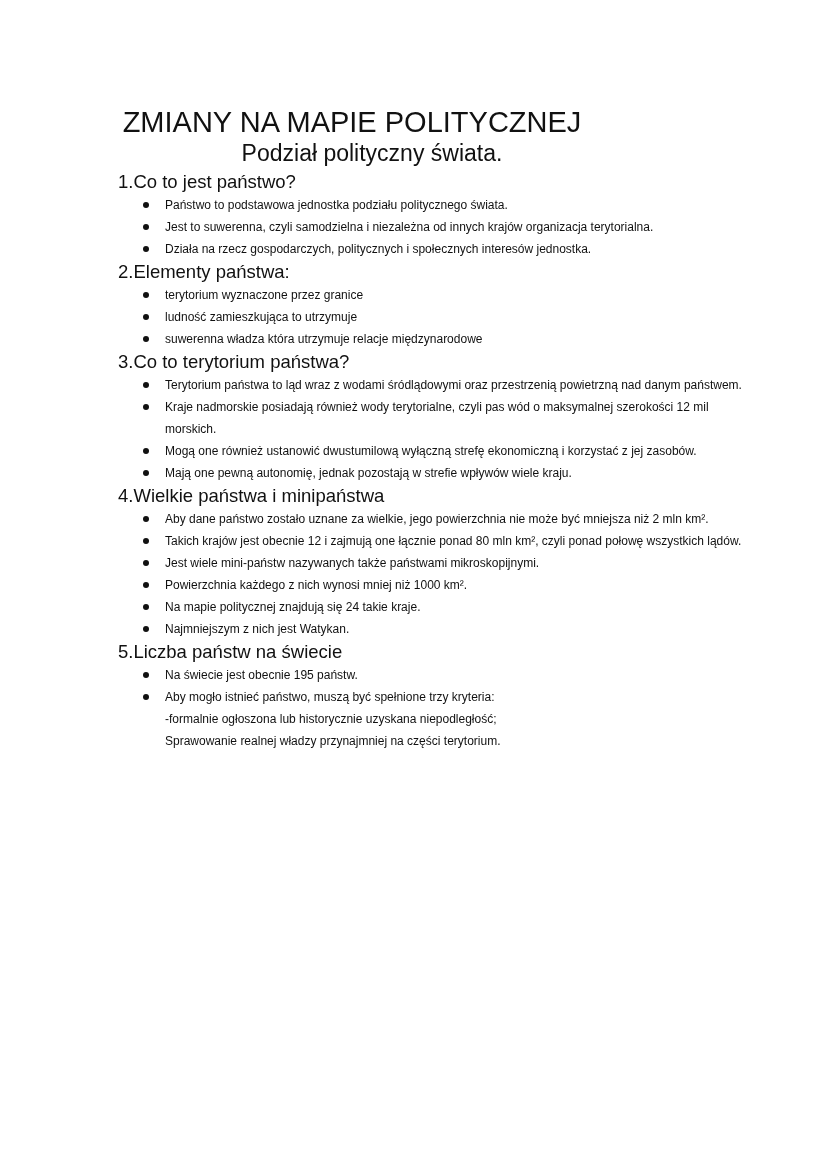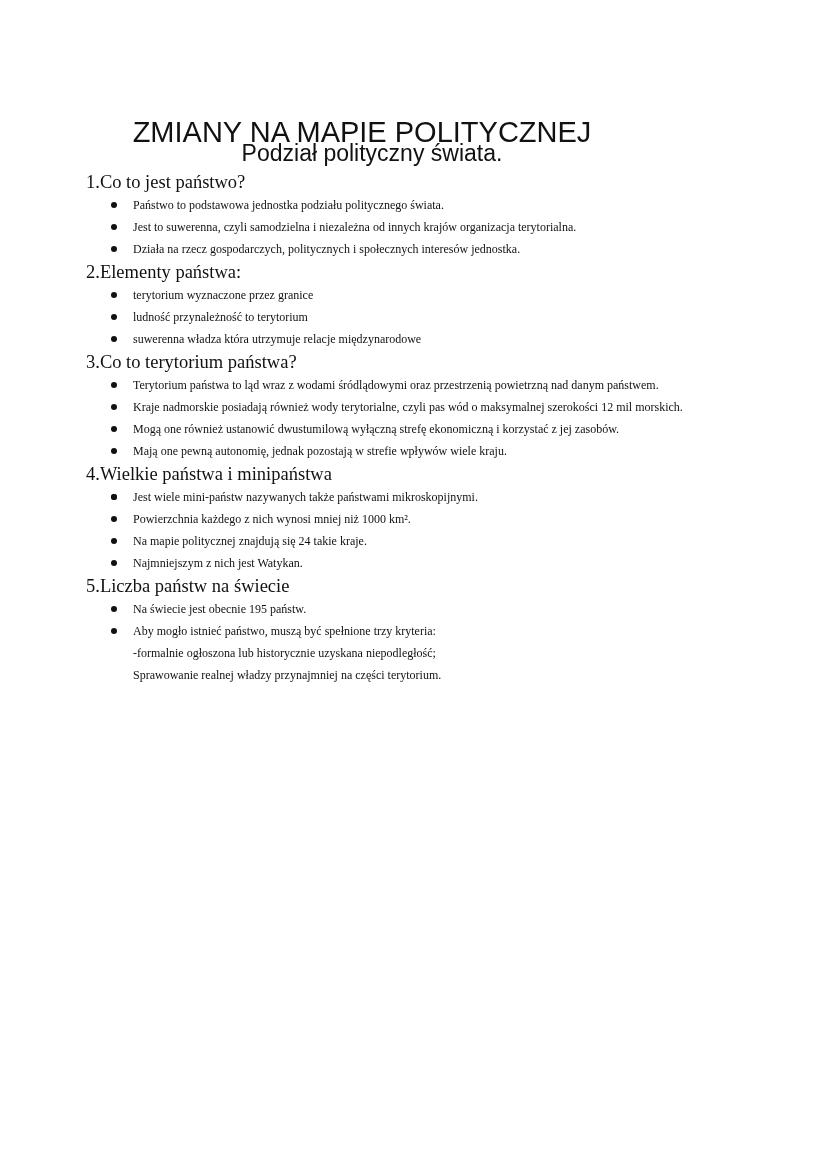--- a/index.html
+++ b/index.html
@@ -1,22 +1,22 @@
 <!DOCTYPE html>
 <html><head>
 <meta charset="utf-8">
 <style>
   html, body { margin: 0; padding: 0; background: #ffffff; }
   body { width: 828px; height: 1169px; position: relative; overflow: hidden;
          font-family: "Liberation Sans", sans-serif; color: #111111; }
   .title { position: absolute; left: 0; width: 696px; top: 101px; text-align: center;
-           font-size: 29px; line-height: 34px; margin: 14px; font-weight: normal; }
+           font-size: 29px; line-height: 34px; margin: 4px; font-weight: normal; }
   .subtitle { position: absolute; left: 0; width: 744px; top: 138px; text-align: center;
               font-size: 23px; line-height: 30px; margin: 0; font-weight: normal; }
-  .content { position: absolute; left: 86px; top: 170px; width: 640px; font-family: Liberation Serif, serif; }
+  .content { position: absolute; left: 118px; top: 170px; width: 640px; }
   .section-heading { font-size: 18.5px; line-height: 24px; margin: 0; font-weight: normal; }
   ul.bullets { list-style: none; margin: 0; padding: 0; }
   ul.bullets li { position: relative; padding-left: 47px; font-size: 12px; line-height: 22px; }
   ul.bullets li .dot { position: absolute; left: 25px; top: 8px; width: 6px; height: 6px;
                        border-radius: 50%; background: #111111; }
   .sub-line { display: block; }
 </style>
 </head>
 <body>
 
@@ -31,39 +31,40 @@
       <li><span class="dot"></span><span>Państwo to podstawowa jednostka podziału politycznego świata.</span></li>
       <li><span class="dot"></span><span>Jest to suwerenna, czyli samodzielna i niezależna od innych krajów organizacja terytorialna.</span></li>
       <li><span class="dot"></span><span>Działa na rzecz gospodarczych, politycznych i społecznych interesów jednostka.</span></li>
     </ul>
   </section>
 
   <section>
     <h3 class="section-heading">2.Elementy państwa:</h3>
     <ul class="bullets">
       <li><span class="dot"></span><span>terytorium wyznaczone przez granice</span></li>
-      <li><span class="dot"></span><span>ludność przynależność to terytorium</span></li>
+      <li><span class="dot"></span><span>ludność zamieszkująca to utrzymuje</span></li>
       <li><span class="dot"></span><span>suwerenna władza która utrzymuje relacje międzynarodowe</span></li>
     </ul>
   </section>
 
   <section>
     <h3 class="section-heading">3.Co to terytorium państwa?</h3>
     <ul class="bullets">
       <li><span class="dot"></span><span>Terytorium państwa to ląd wraz z wodami śródlądowymi oraz przestrzenią powietrzną nad danym państwem.</span></li>
       <li><span class="dot"></span><span>Kraje nadmorskie posiadają również wody terytorialne, czyli pas wód o maksymalnej szerokości 12 mil morskich.</span></li>
       <li><span class="dot"></span><span>Mogą one również ustanowić dwustumilową wyłączną strefę ekonomiczną i korzystać z jej zasobów.</span></li>
       <li><span class="dot"></span><span>Mają one pewną autonomię, jednak pozostają w strefie wpływów wiele kraju.</span></li>
     </ul>
   </section>
 
   <section>
     <h3 class="section-heading">4.Wielkie państwa i minipaństwa</h3>
     <ul class="bullets">
-      <li><span class="dot"></span></li>
+      <li><span class="dot"></span><span>Aby dane państwo zostało uznane za wielkie, jego powierzchnia nie może być mniejsza niż 2 mln km².</span></li>
+      <li><span class="dot"></span><span>Takich krajów jest obecnie 12 i zajmują one łącznie ponad 80 mln km², czyli ponad połowę wszystkich lądów.</span></li>
       <li><span class="dot"></span><span>Jest wiele mini-państw nazywanych także państwami mikroskopijnymi.</span></li>
       <li><span class="dot"></span><span>Powierzchnia każdego z nich wynosi mniej niż 1000 km².</span></li>
       <li><span class="dot"></span><span>Na mapie politycznej znajdują się 24 takie kraje.</span></li>
       <li><span class="dot"></span><span>Najmniejszym z nich jest Watykan.</span></li>
     </ul>
   </section>
 
   <section>
     <h3 class="section-heading">5.Liczba państw na świecie</h3>
     <ul class="bullets">

